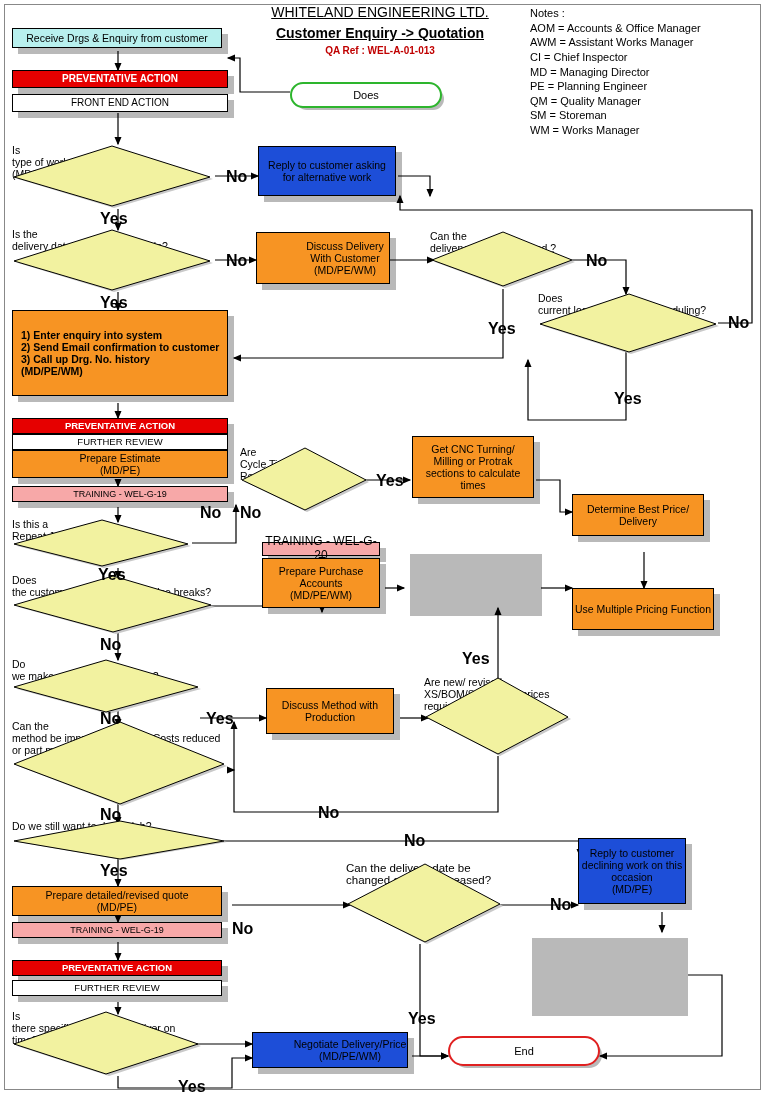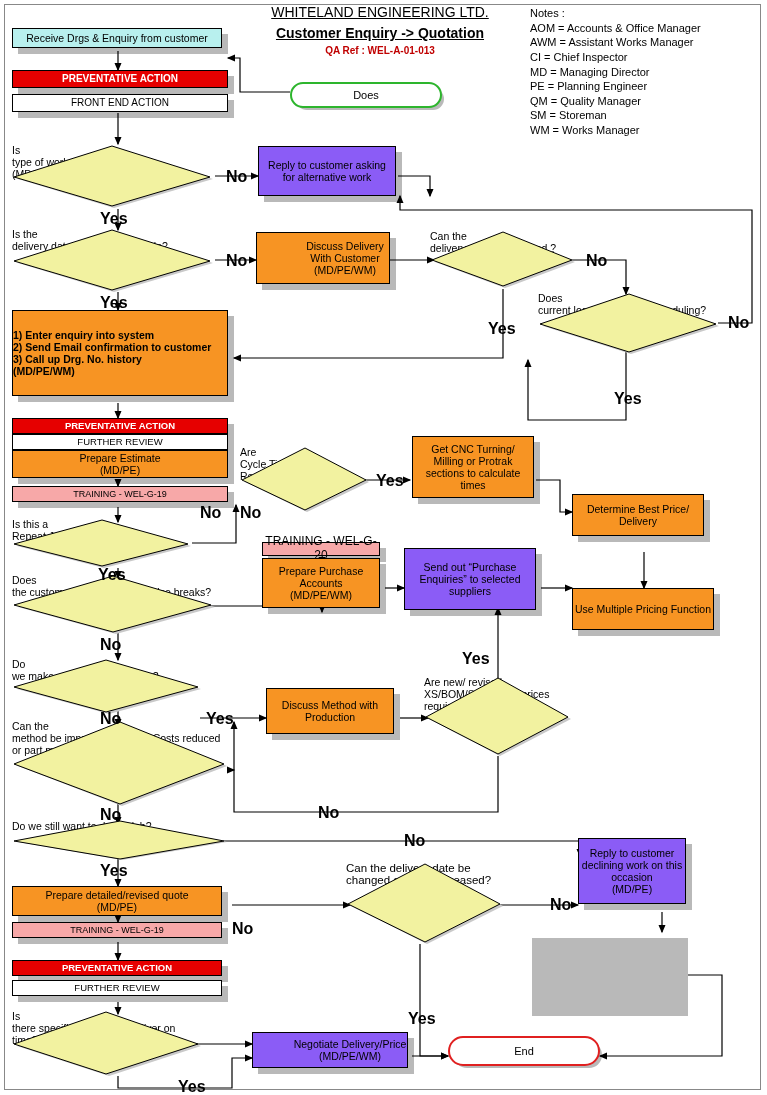--- a/index.html
+++ b/index.html
@@ -11,21 +11,21 @@
     overflow:hidden;
   }
   #board{position:absolute;left:0;top:0;width:767px;height:1095px;}
   .node{position:absolute;box-sizing:border-box;display:flex;align-items:center;justify-content:center;text-align:center;line-height:1.15;}
   
   .shadow{position:absolute;background:#b9b9b9;z-index:0;}
   
   .rect{border:1px solid #000;z-index:2;}
   .cyan{background:#b8f0ee;}
   .orange{background:#f79423;}
-  .green{background:#8b5cf6;justify-content:center;}
+  .green{background:#1d4ed8;justify-content:center;}
   .red{background:#e60000;color:#fff;font-weight:bold;}
   .white{background:#ffffff;}
   .pink{background:#f7a8a8;font-size:9px;}
   .diamond-wrap{position:absolute;z-index:2;}
   .diamond{position:absolute;left:0;top:0;width:100%;height:100%;}
   .terminal{position:absolute;border-radius:18px;border:2px solid #2db52d;background:#ffffff;display:flex;align-items:center;justify-content:center;z-index:2;}
   .terminal.end{border-color:#e02020;}
   .lbl-txt{position:absolute;z-index:5;font-size:16px;font-weight:bold;background:transparent;}
   .notes{position:absolute;z-index:4;}
   .notes .nt{font-size:11px;line-height:1.33;}
@@ -230,21 +230,21 @@
   <div class="diamond-wrap" style="left:538px;top:292px;width:182px;height:64px;">
     <svg class="diamond" viewBox="0 0 182 64" preserveAspectRatio="none">
       <polygon points="93,4 181,34 93,62 5,34" fill="#c9c9c9"></polygon>
       <polygon points="91,2 178,32 91,60 2,32" fill="#f2f2a0" stroke="#000" stroke-width="1"></polygon>
     </svg>
     <div class="lbl" style="font-size:10.5px;"><span style="white-space:pre-line;">Does
 current loading allow re-scheduling?</span></div>
   </div>
 
   <div class="shadow" style="left:18px;top:316px;width:216px;height:86px;"></div>
-  <div class="node rect orange" style="left:12px;top:310px;width:216px;height:86px;font-size:10.5px;justify-content:flex-start;text-align:left;padding-left:0;font-weight:bold;">
+  <div class="node rect orange" style="left:12px;top:310px;width:216px;height:86px;font-size:10.5px;justify-content:flex-start;text-align:left;padding-left:8px;font-weight:bold;">
     <span style="white-space:pre-line;">1) Enter enquiry into system
 2) Send  Email confirmation to customer
 3) Call up Drg. No. history
 (MD/PE/WM)</span>
   </div>
 
   <div class="shadow" style="left:18px;top:424px;width:216px;height:16px;"></div>
   <div class="node rect red" style="left:12px;top:418px;width:216px;height:16px;font-size:9.5px;">
     <span>PREVENTATIVE ACTION</span>
   </div>
@@ -297,23 +297,20 @@
     <span>TRAINING - WEL-G-20</span>
   </div>
 
   <div class="shadow" style="left:268px;top:564px;width:118px;height:50px;"></div>
   <div class="node rect orange" style="left:262px;top:558px;width:118px;height:50px;font-size:10.5px;">
     <span style="white-space:pre-line;">Prepare Purchase Accounts
 (MD/PE/WM)</span>
   </div>
 
   <div class="shadow" style="left:410px;top:554px;width:132px;height:62px;"></div>
-  <div class="node rect green" style="left:404px;top:548px;width:132px;height:62px;font-size:10.5px;padding:2px;">
-    <span>Send out “Purchase Enquiries” to selected suppliers</span>
-  </div>
 
   <div class="shadow" style="left:578px;top:594px;width:142px;height:42px;"></div>
   <div class="node rect orange" style="left:572px;top:588px;width:142px;height:42px;font-size:10.5px;padding:2px;">
     <span>Use Multiple Pricing Function</span>
   </div>
 
   <div class="diamond-wrap" style="left:12px;top:574px;width:204px;height:62px;">
     <svg class="diamond" viewBox="0 0 204 62" preserveAspectRatio="none">
       <polygon points="104,4 203,33 104,60 6,33" fill="#c9c9c9"></polygon>
       <polygon points="101,2 199,31 101,58 2,31" fill="#f2f2a0" stroke="#000" stroke-width="1"></polygon>

